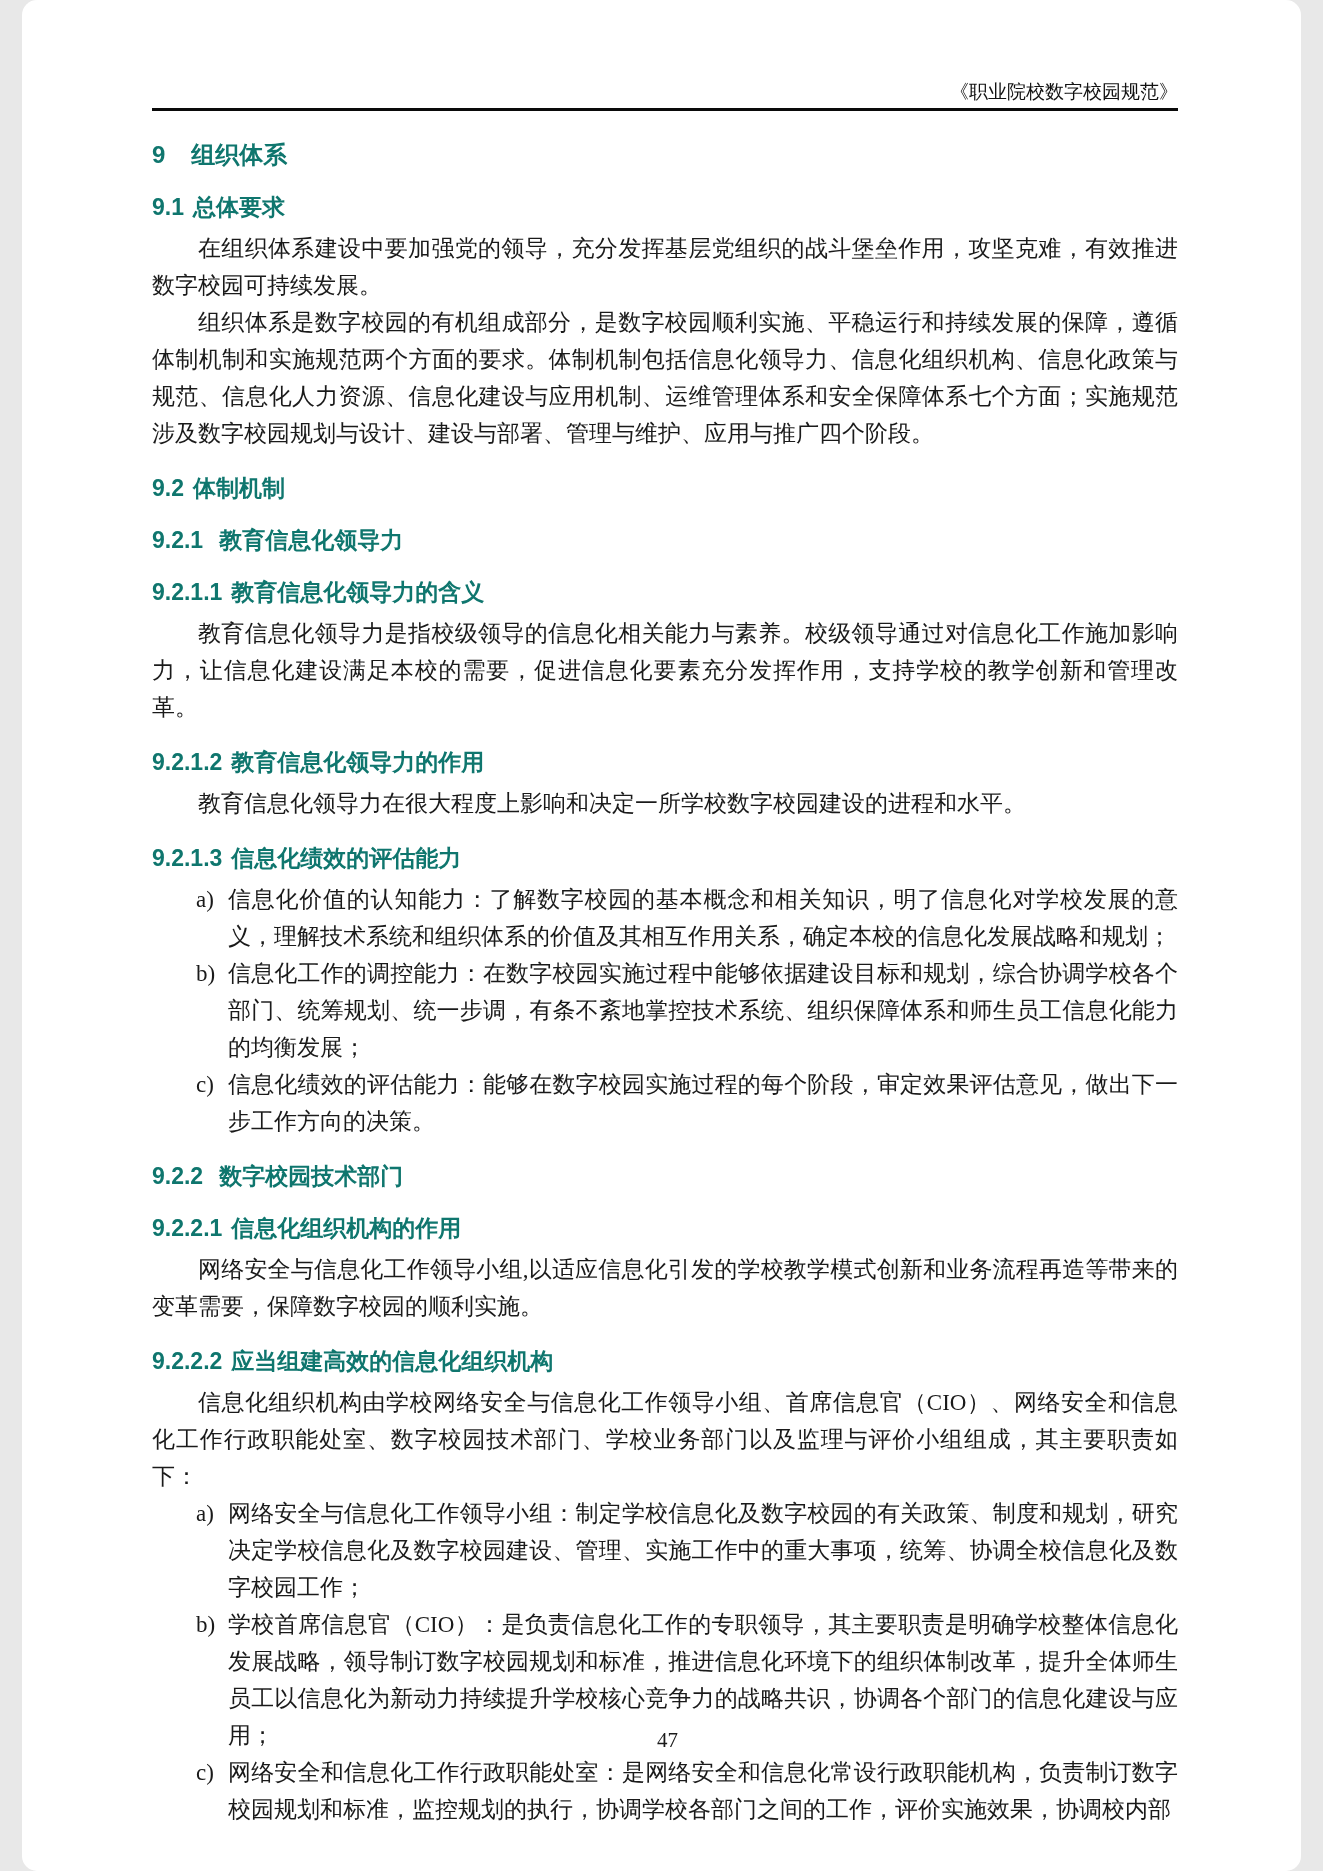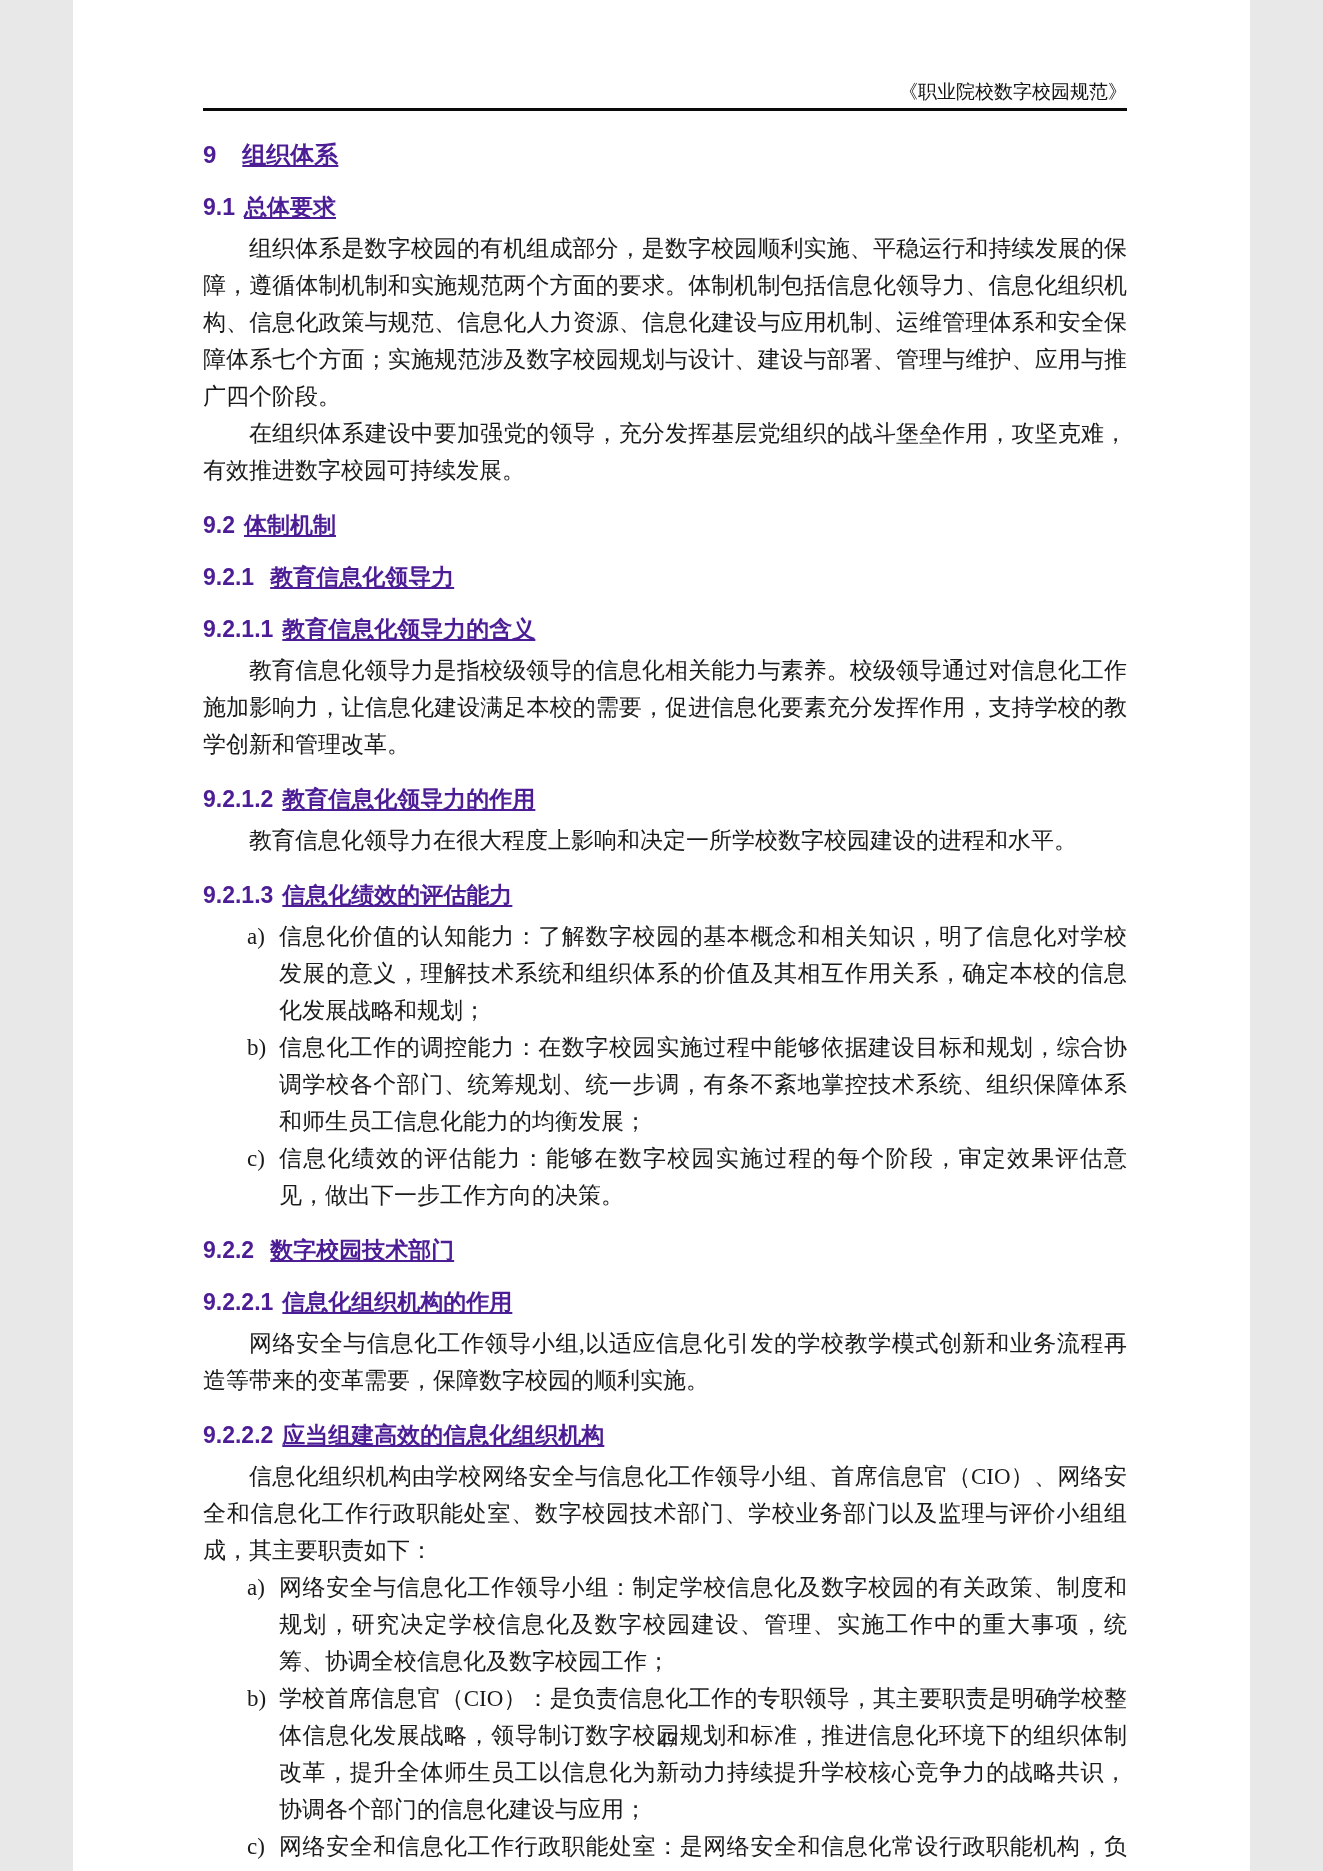--- a/index.html
+++ b/index.html
@@ -1,47 +1,47 @@
 <!DOCTYPE html>
 <html lang="zh"><head>
 <meta charset="utf-8">
 <style>
   html,body{margin:0;padding:0;background:#e8e8e8;}
   .page{
     position:relative;
-    width:1177px;height:1871px;
+    width:1279px;height:1871px;
     margin:0 auto;
     background:#ffffff;
     overflow:hidden;
     color:#1a1a1a;
     font-family:"Liberation Serif","DejaVu Serif",serif;
+    border-radius:15px;
   }
   .content{
     position:absolute;
     left:130px;right:123px;top:0;
   }
   .doc-header{
     padding-top:80px;
     text-align:right;
     font-size:19px;
     line-height:24px;
     color:#111;
   }
   .header-rule{
     border:none;
     border-top:3px solid #0a0a0a;
     margin:4px 0 0 0;
   }
   h1,h2,h3,h4{
     font-family:"Liberation Sans","DejaVu Sans",sans-serif;
     font-weight:bold;
-    color:#4c1d95;
+    color:#0f766e;
     line-height:32px;
     margin:20px 0 7px 0;
-    text-decoration:underline;
   }
   h1{font-size:24px;margin-top:28px;margin-bottom:10px;}
   h2,h3,h4{font-size:23px;}
   .hnum{display:inline-block;}
   h1 .hnum{margin-right:26px;}
   h2 .hnum{margin-right:9px;}
   h3 .hnum{margin-right:16px;}
   h4 .hnum{margin-right:9px;}
   p.body{
     font-size:23px;
@@ -82,22 +82,22 @@
     <hr class="header-rule">
 
     <h1>
       <span class="hnum">9</span><span>组织体系</span>
     </h1>
 
     <h2>
       <span class="hnum">9.1</span><span>总体要求</span>
     </h2>
 
+    <p class="body">在组织体系建设中要加强党的领导，充分发挥基层党组织的战斗堡垒作用，攻坚克难，有效推进数字校园可持续发展。</p>
     <p class="body">组织体系是数字校园的有机组成部分，是数字校园顺利实施、平稳运行和持续发展的保障，遵循体制机制和实施规范两个方面的要求。体制机制包括信息化领导力、信息化组织机构、信息化政策与规范、信息化人力资源、信息化建设与应用机制、运维管理体系和安全保障体系七个方面；实施规范涉及数字校园规划与设计、建设与部署、管理与维护、应用与推广四个阶段。</p>
-    <p class="body">在组织体系建设中要加强党的领导，充分发挥基层党组织的战斗堡垒作用，攻坚克难，有效推进数字校园可持续发展。</p>
 
     <h2>
       <span class="hnum">9.2</span><span>体制机制</span>
     </h2>
 
     <h3>
       <span class="hnum">9.2.1</span><span>教育信息化领导力</span>
     </h3>
 
     <h4>

